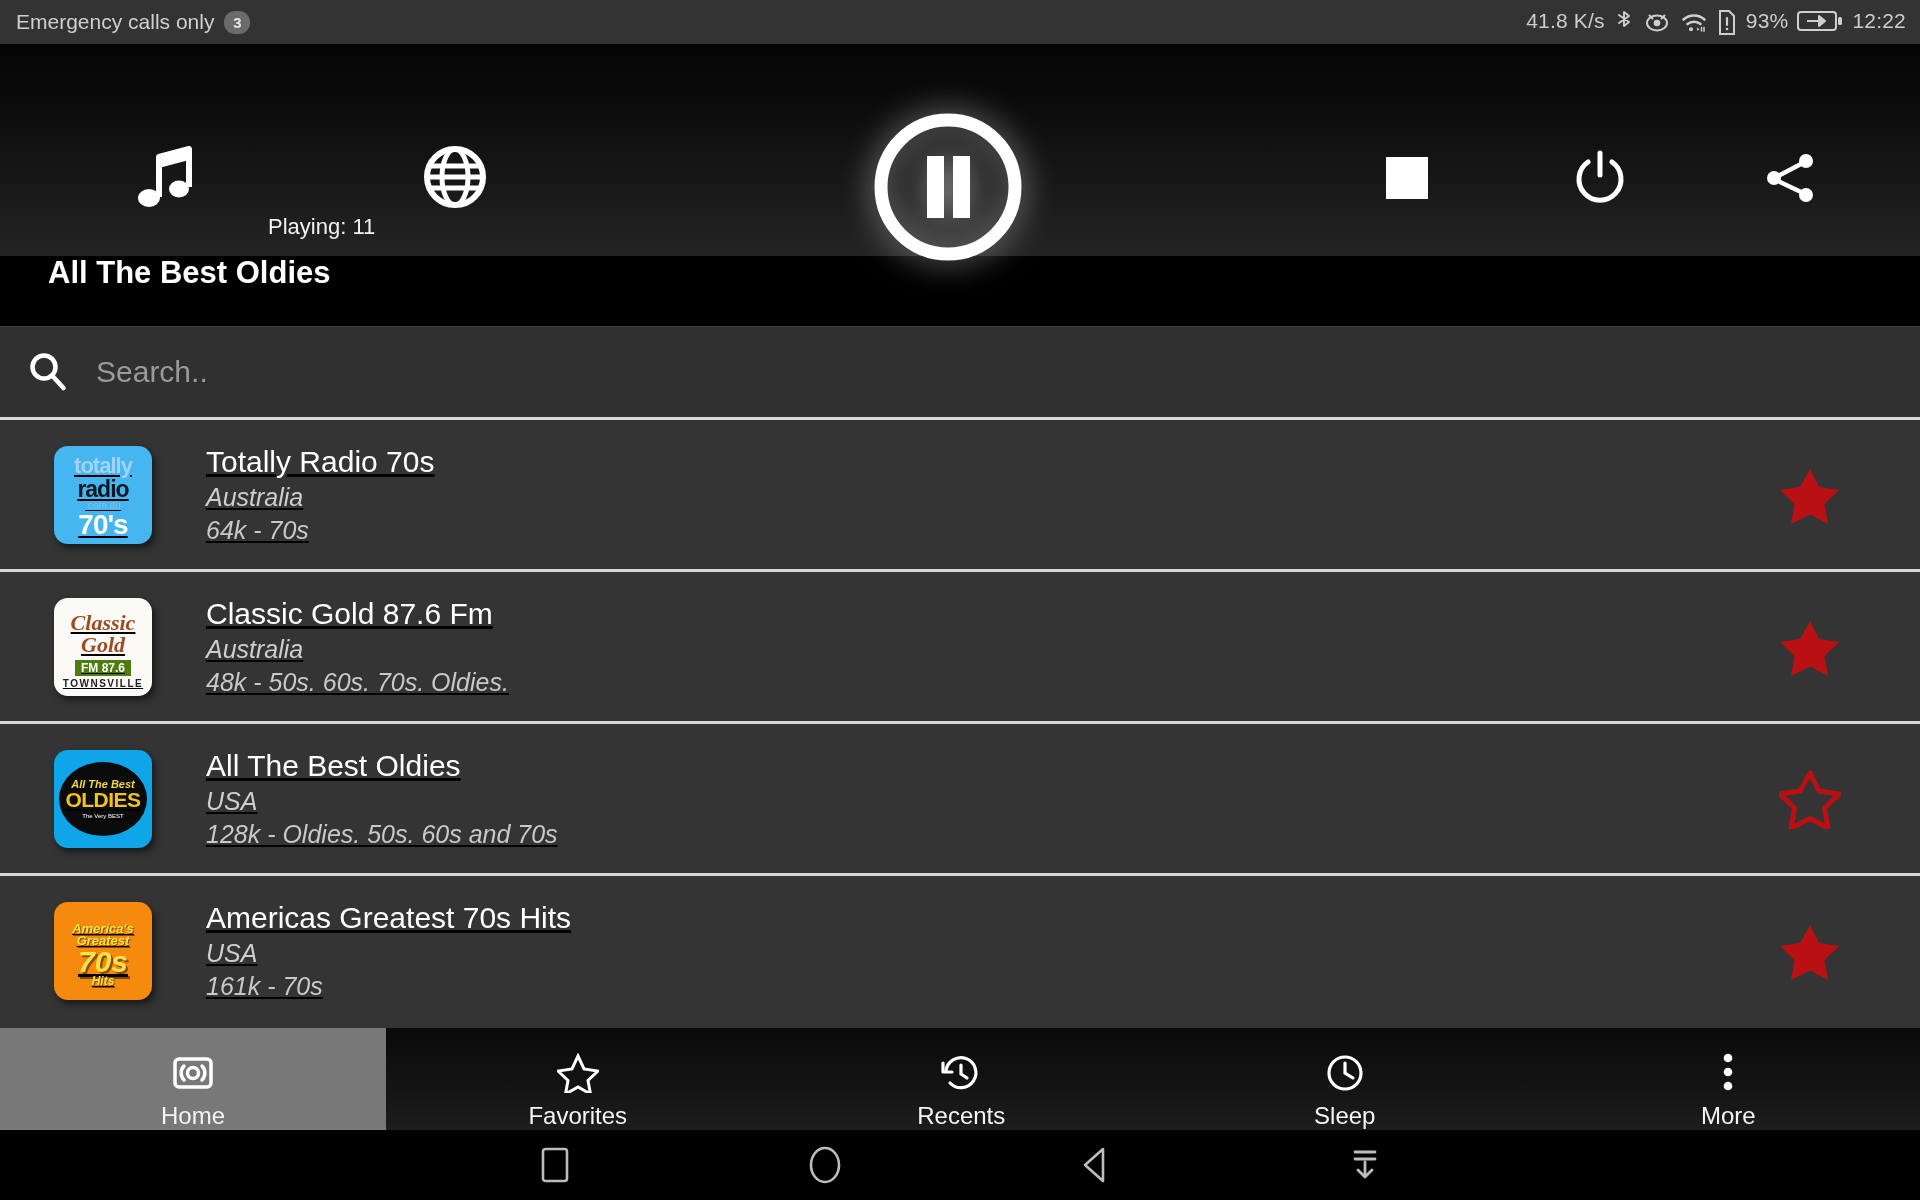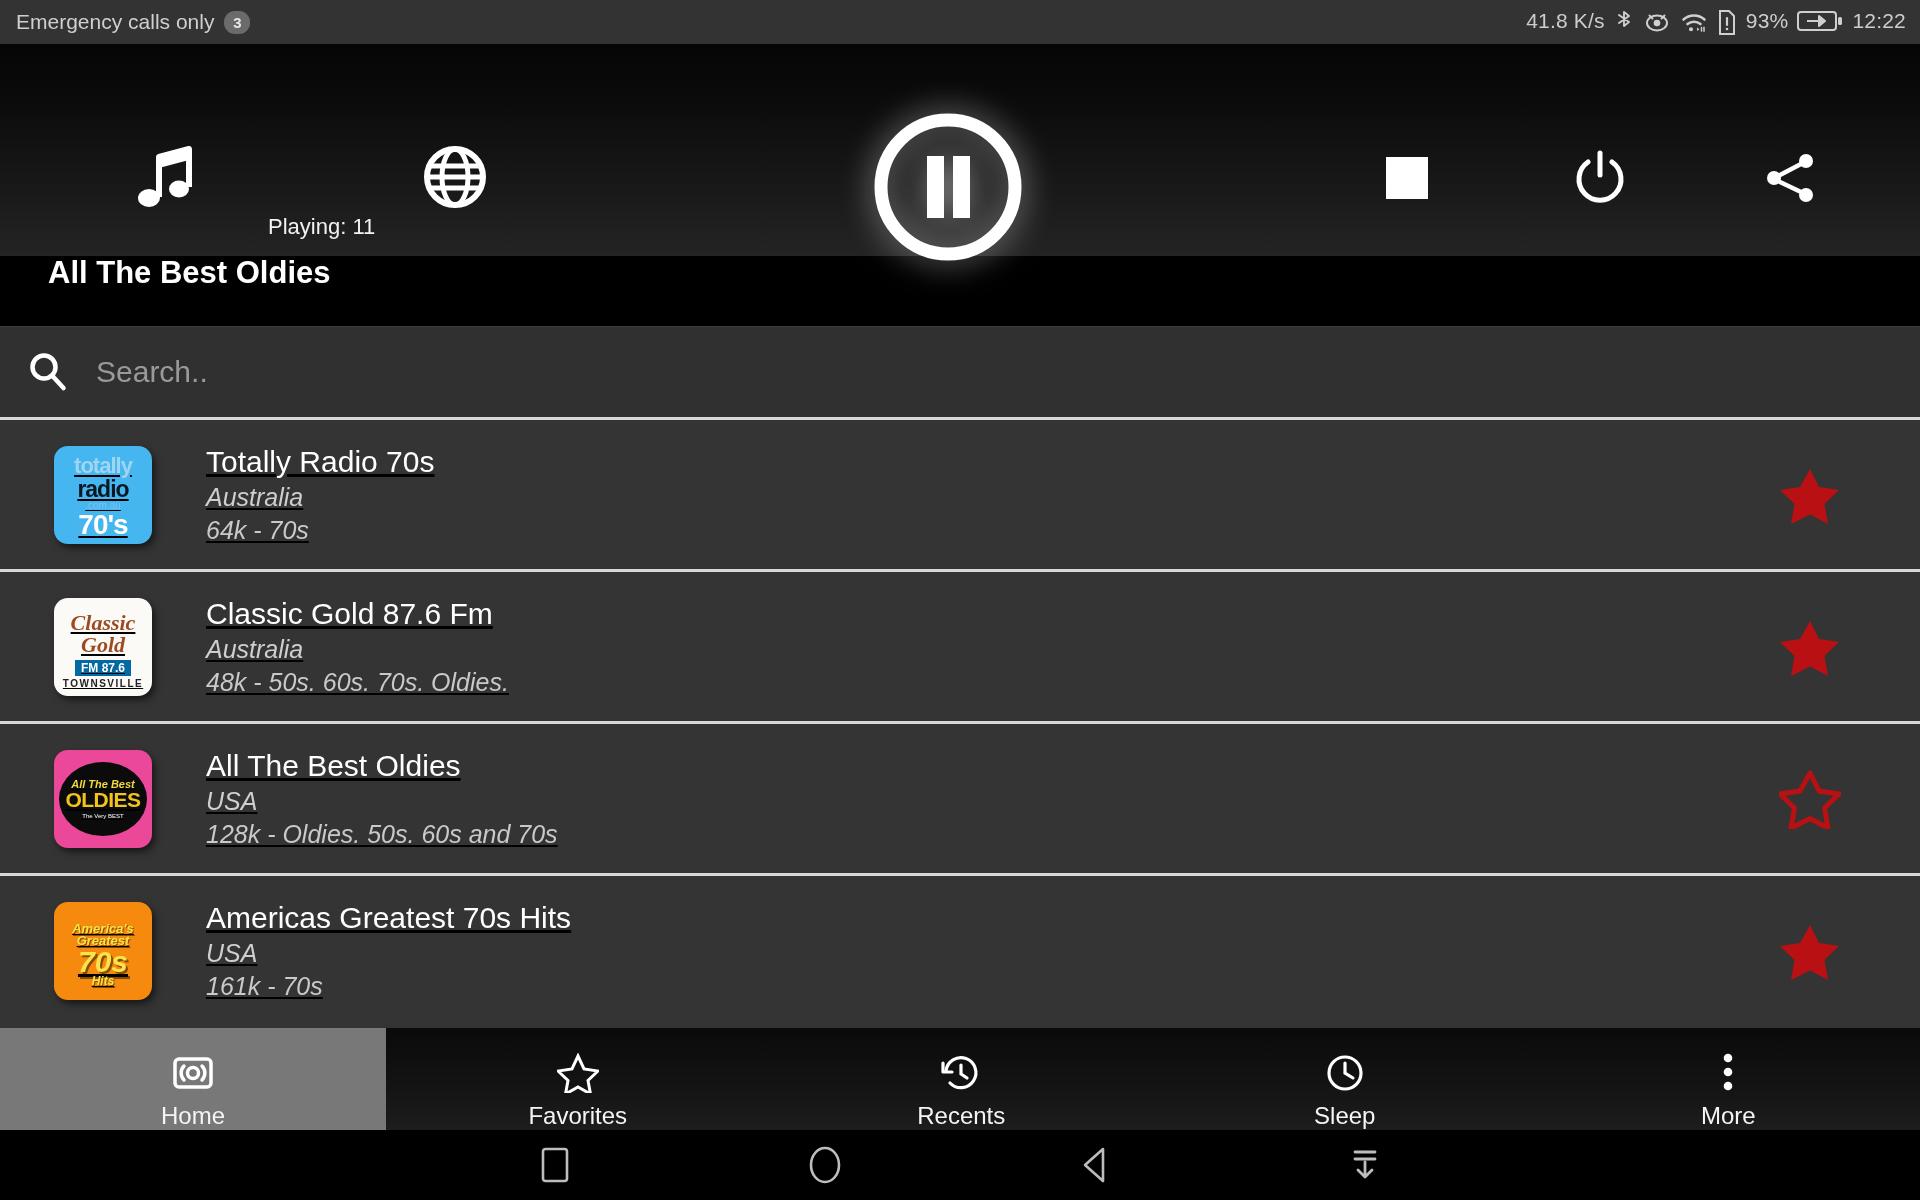--- a/index.html
+++ b/index.html
@@ -97,24 +97,24 @@
   
   .lg-totally{ background:#45b6ef; flex-direction:column; gap:0; }
   .lg-totally .t1{ font-size:22px; font-weight:bold; color:#9fd5f2; letter-spacing:-1px; margin-top:4px;}
   .lg-totally .t2{ font-size:23px; font-weight:bold; color:#0a1722; letter-spacing:-1px; margin-top:-3px;}
   .lg-totally .t3{ font-size:10px; color:#7cc3ea; margin-top:-3px; }
   .lg-totally .t4{ font-size:28px; font-weight:bold; color:#fff; margin-top:-2px; letter-spacing:-1px;}
 
   .lg-classic{ background:#fbfaf7; flex-direction:column; }
   .lg-classic .c1{ font-size:22px; color:#9b4a22; font-family:"Liberation Serif", serif; font-style:italic; font-weight:bold; margin-top:6px;}
   .lg-classic .c2{ font-size:22px; color:#9b4a22; font-family:"Liberation Serif", serif; font-style:italic; font-weight:bold; margin-top:-4px;}
-  .lg-classic .c3{ font-size:12px; color:#fff; background:#0369a1; padding:1px 6px; font-weight:bold; margin-top:2px;}
+  .lg-classic .c3{ font-size:12px; color:#fff; background:#4d7c0f; padding:1px 6px; font-weight:bold; margin-top:2px;}
   .lg-classic .c4{ font-size:10px; color:#222; letter-spacing:1.5px; font-weight:bold; margin-top:2px;}
 
-  .lg-oldies{ background:#ec4899; }
+  .lg-oldies{ background:#0ea5e9; }
   .lg-oldies .disc{
     width:88px; height:74px; border-radius:50%; background:#0b0b0b;
     display:flex; flex-direction:column; align-items:center; justify-content:center;
     position:relative;
   }
   .lg-oldies .o1{ font-size:11px; color:#f2d73d; font-style:italic; font-weight:bold; }
   .lg-oldies .o2{ font-size:21px; color:#f2c21d; font-weight:bold; letter-spacing:-.5px; margin-top:-2px;}
   .lg-oldies .o3{ font-size:6px; color:#fff; margin-top:1px; }
 
   .lg-americas{ background:#f58a0e; flex-direction:column; }

